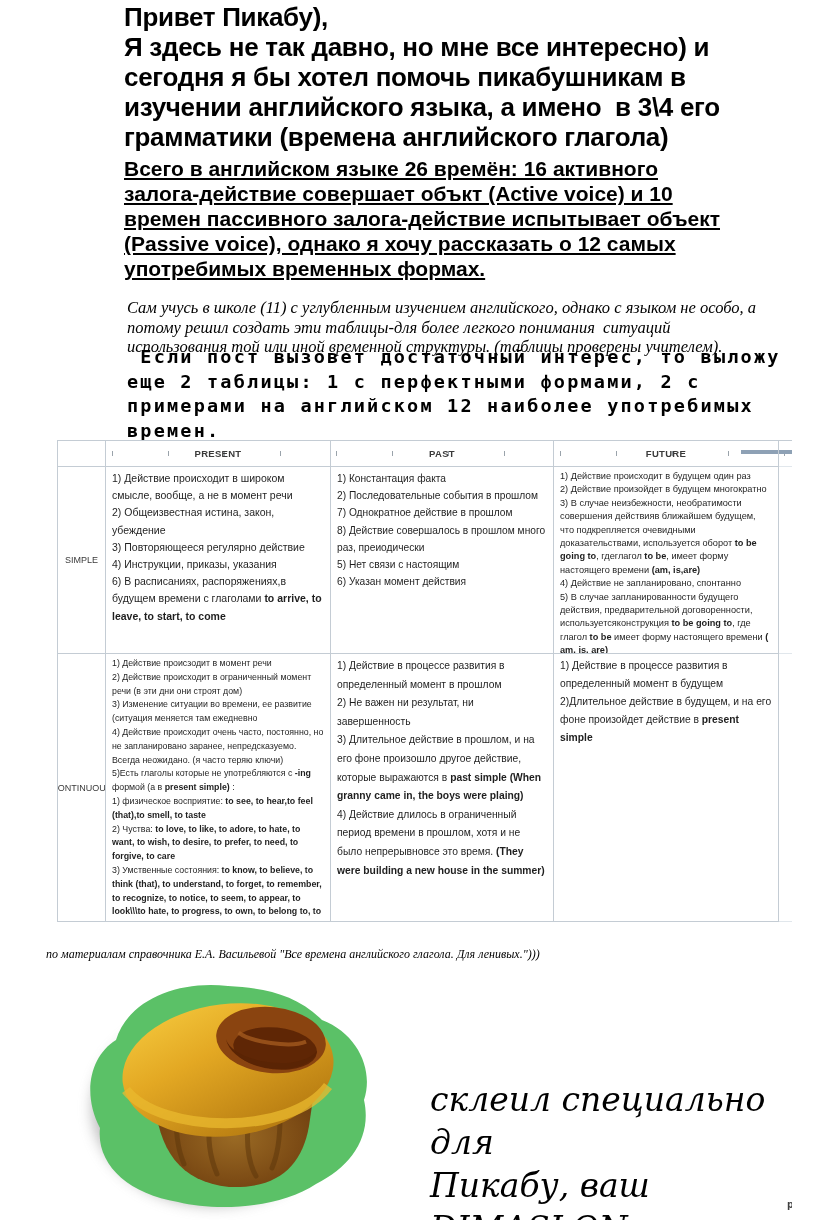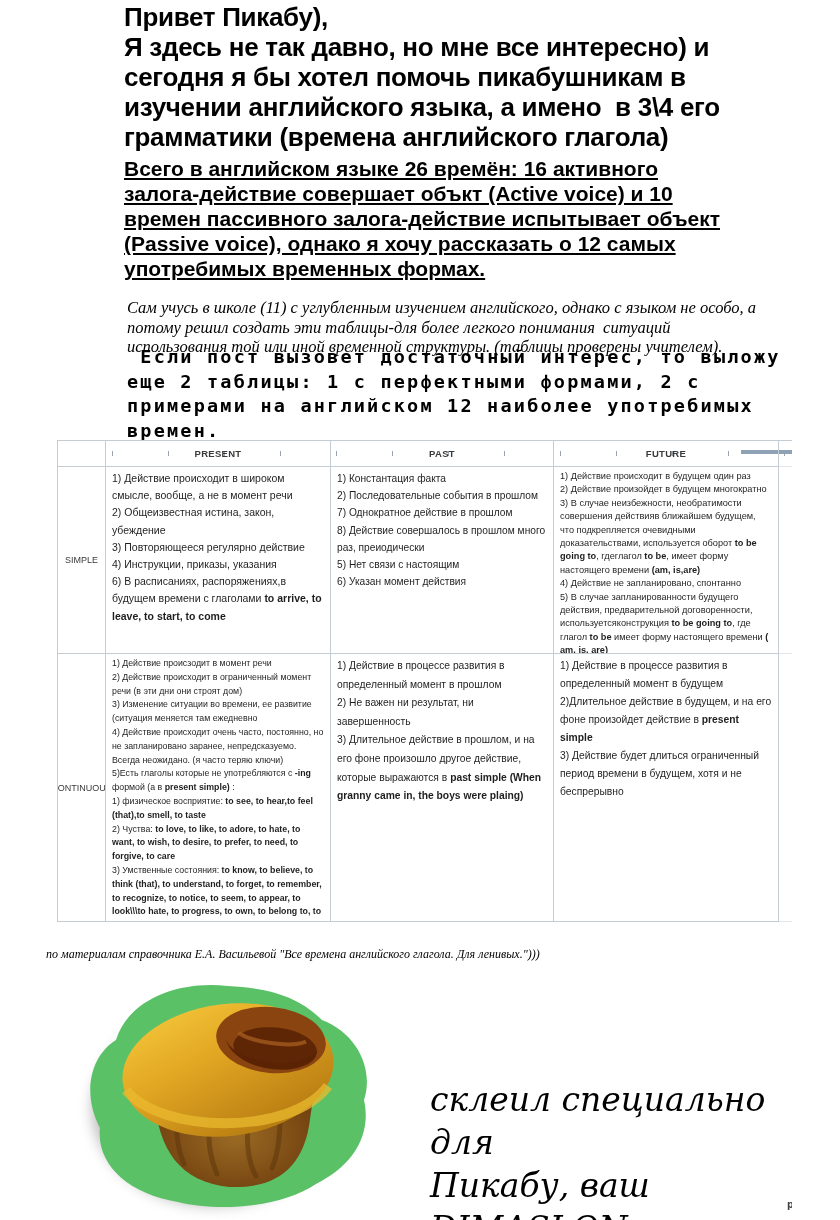--- a/index.html
+++ b/index.html
@@ -120,25 +120,25 @@
         <p>4) Действие происходит очень часто, постоянно, но не запланировано заранее, непредсказуемо. Всегда неожидано. (я часто теряю ключи)</p>
         <p>5)Есть глаголы которые не употребляются с <b>-ing</b> формой (а в <b>present simple)</b> :</p>
         <p>1) физическое восприятие: <b>to  see, to hear,to feel (that),to smell, to taste</b></p>
         <p>2) Чуства: <b>to love, to like, to adore, to hate, to want, to wish, to desire, to prefer, to need, to forgive, to care</b></p>
         <p>3) Умственные состояния: <b>to know, to believe, to think (that), to understand, to forget, to remember, to recognize, to notice, to seem, to appear, to look\\\to hate, to progress, to own, to belong to, to contain, to consist.</b></p>
       </div>
       <div class="cell body c11">
         <p>1) Действие в процессе развития в определенный момент в прошлом</p>
         <p>2) Не важен ни результат, ни завершенность</p>
         <p>3) Длительное действие в прошлом, и на его фоне произошло другое действие, которые выражаются в <b>past simple</b>  <b>(When granny came in, the boys were plaing)</b></p>
+        <p>4) Действие длилось в ограниченный период времени в прошлом, хотя и не было непрерывновсе это время.  <b>(They were building a new house in the summer)</b></p>
       </div>
       <div class="cell body c12">
         <p>1) Действие в процессе развития в определенный момент в будущем</p>
         <p>2)Длительное действие в будущем, и на его фоне произойдет действие в <b>present simple</b></p>
-        <p>3) Действие будет длиться ограниченный период времени в будущем, хотя и не беспрерывно</p>
       </div>
       <div class="cell empty"></div>
     </div>
 
   <div class="source-note">по материалам справочника  Е.А. Васильевой "Все времена английского глагола. Для ленивых.")))</div>
 
   <svg class="cupcake" viewBox="0 0 326 242" xmlns="http://www.w3.org/2000/svg">
     <defs>
       <radialGradient id="gBase" cx="50%" cy="55%" r="65%">
         <stop offset="0%" stop-color="#9a6a24"></stop>

